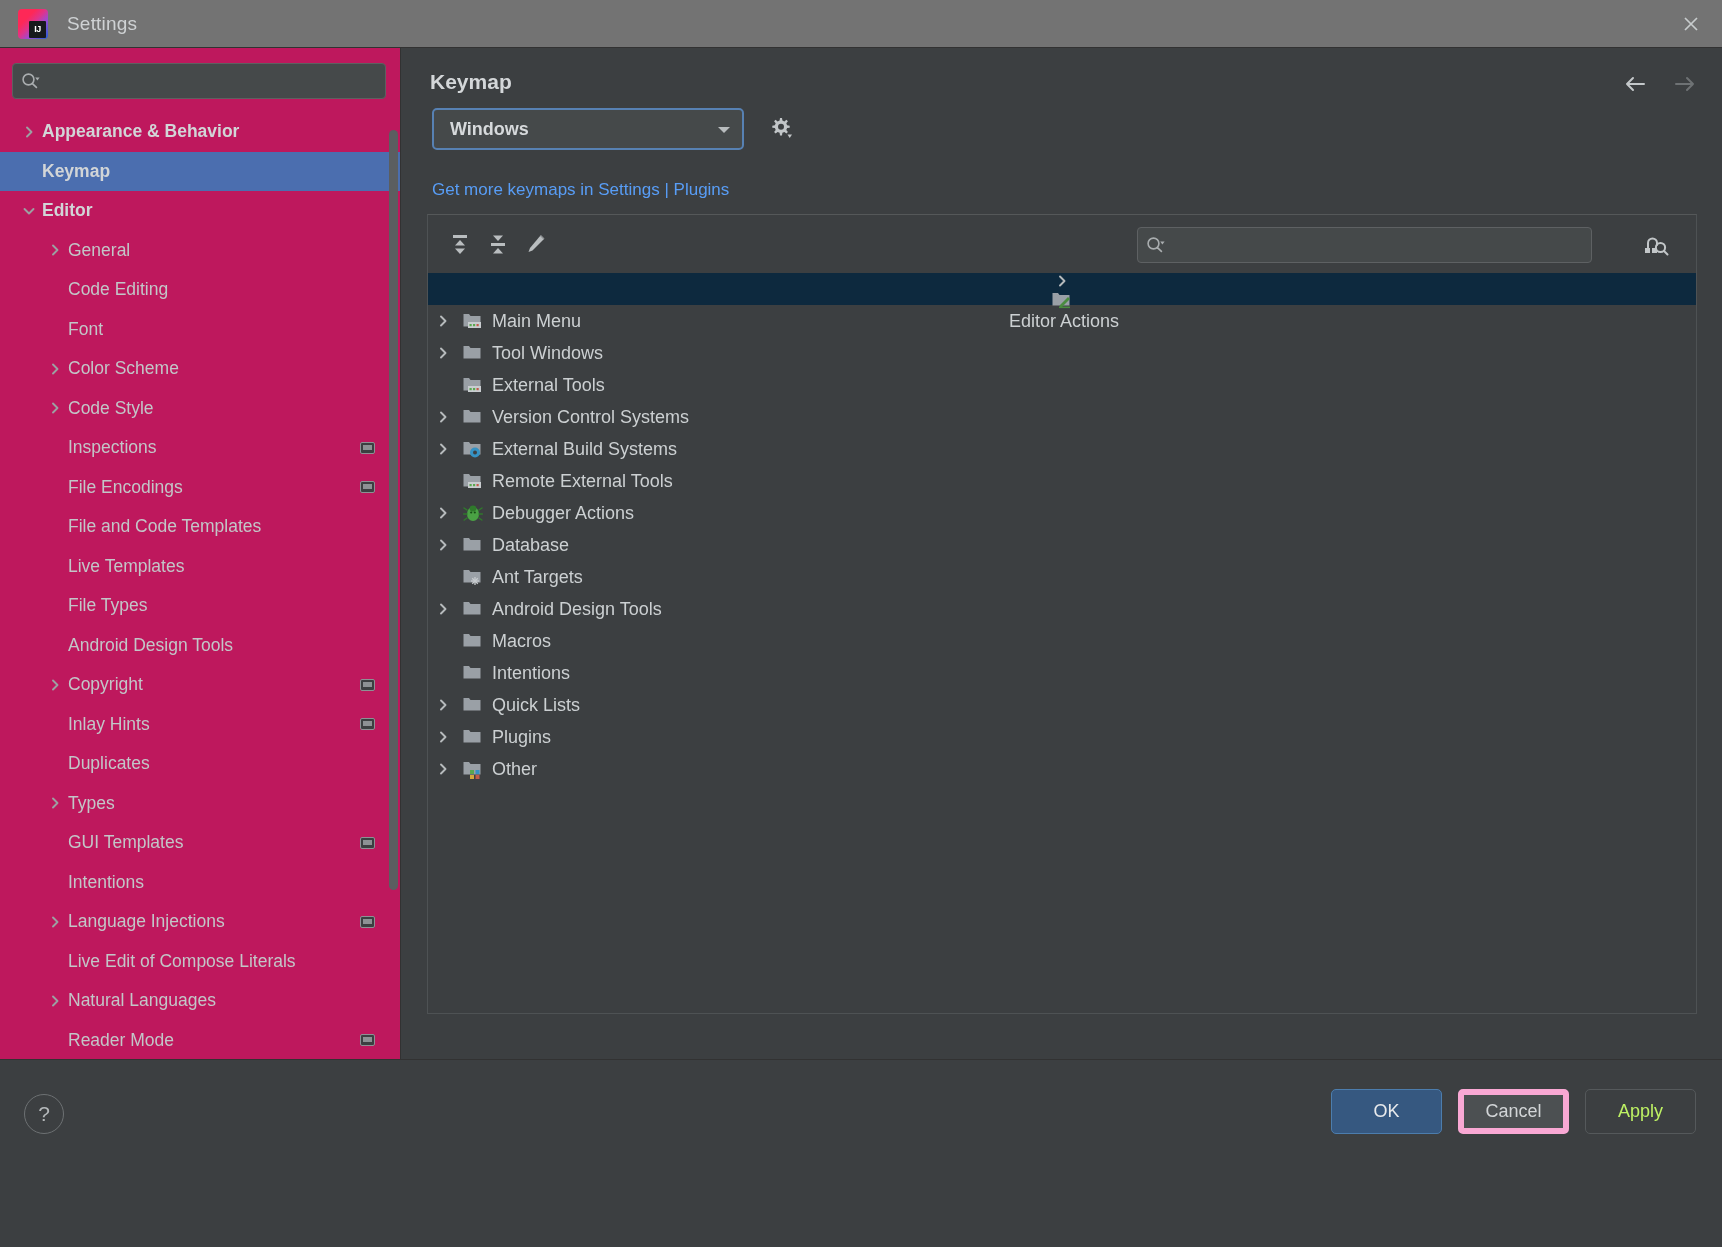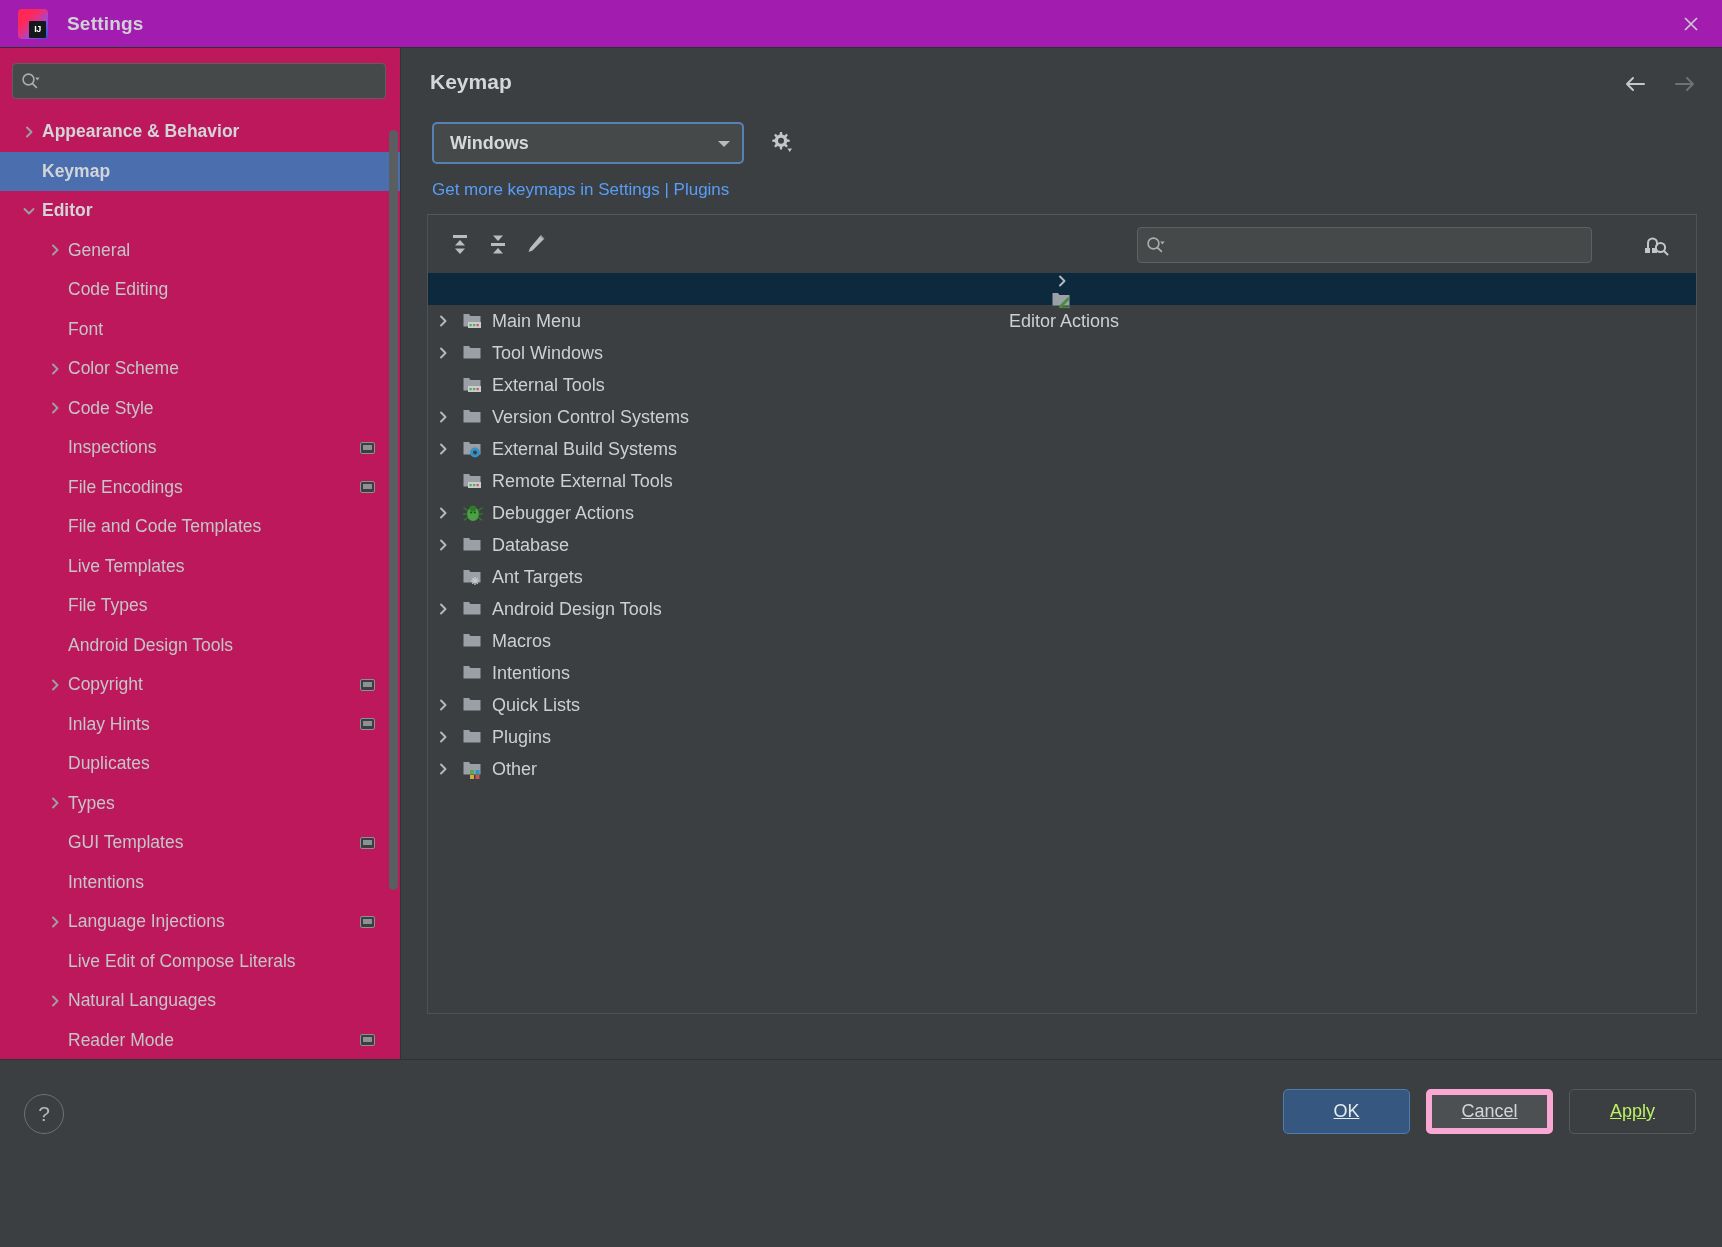--- a/index.html
+++ b/index.html
@@ -7,23 +7,23 @@
     width: 1722px; height: 1247px;
     background: #3c3f41;
     font-family: "Liberation Sans", sans-serif;
     overflow: hidden;
   }
   body { position: relative; color: #bbbbbb; }
 
   
   .titlebar {
     position: absolute; left: 0; top: 0; width: 1722px; height: 48px;
-    background: #a21caf;
+    background: #737373;
     border-bottom: 1px solid #323232;
-    display: flex; align-items: center; font-weight: bold;
+    display: flex; align-items: center;
   }
   .ij-logo {
     width: 30px; height: 30px; margin-left: 18px;
     border-radius: 4px;
     background:
       linear-gradient(135deg,#fe2857 0%,#fe2857 30%,#e0338a 48%,#9b4bd4 66%,#1e5fd6 100%);
     position: relative; flex: none;
   }
   .ij-logo::after {
     content: "IJ";
@@ -102,21 +102,21 @@
   .main-title {
     position: absolute; left: 28px; top: 22px;
     font-size: 21px; font-weight: bold; color: #d4d7d9;
   }
   .nav-arrows {
     position: absolute; right: 22px; top: 22px; display: flex; gap: 20px;
   }
   .nav-btn { width: 30px; height: 28px; display:flex; align-items:center; justify-content:center; cursor:pointer;}
 
   .keymap-row {
-    position: absolute; left: 30px; top: 74px;
+    position: absolute; left: 30px; top: 60px;
     display: flex; align-items: center; gap: 21px;
   }
   .keymap-combo {
     width: 312px; height: 42px; border-radius: 5px;
     border: 2px solid #5781b3; background: #45494a;
     display: flex; align-items: center; padding: 0 9px 0 16px; cursor: pointer;
   }
   .keymap-combo .kv {
     flex: 1; font-size: 18px; font-weight: bold; color: #d6d9db;
   }
@@ -180,23 +180,23 @@
     position: absolute; left: 24px; top: 34px;
     width: 40px; height: 40px; border-radius: 50%;
     border: 1px solid #6d7173; color: #b4b8ba;
     display: flex; align-items: center; justify-content: center;
     font-size: 21px; cursor: pointer; background: #3c3f41;
   }
   .btn-group {
     position: absolute; right: 26px; top: 29px; display: flex; gap: 16px;
   }
   .dlg-btn {
-    width: 127px; height: 45px; border-radius: 5px;
+    width: 111px; height: 45px; border-radius: 5px;
     font-size: 18px; display: flex; align-items: center; justify-content: center;
-    cursor: pointer; font-family: "Liberation Sans", sans-serif; text-decoration: underline;
+    cursor: pointer; font-family: "Liberation Sans", sans-serif;
   }
   .dlg-btn.primary { background: #365880; border: 1px solid #4c7dad; color: #e8eaec; }
   .dlg-btn.normal  { background: #4c5052; border: 6px solid #f9a8d4; color: #d2d5d7; }
   .dlg-btn.disabled{ background: #3c3f41; border: 1px solid #55595b; color: #bef264; cursor: default; }
 </style>
 </head>
 <body>
 
 <div class="titlebar">
   <div class="ij-logo"></div>

